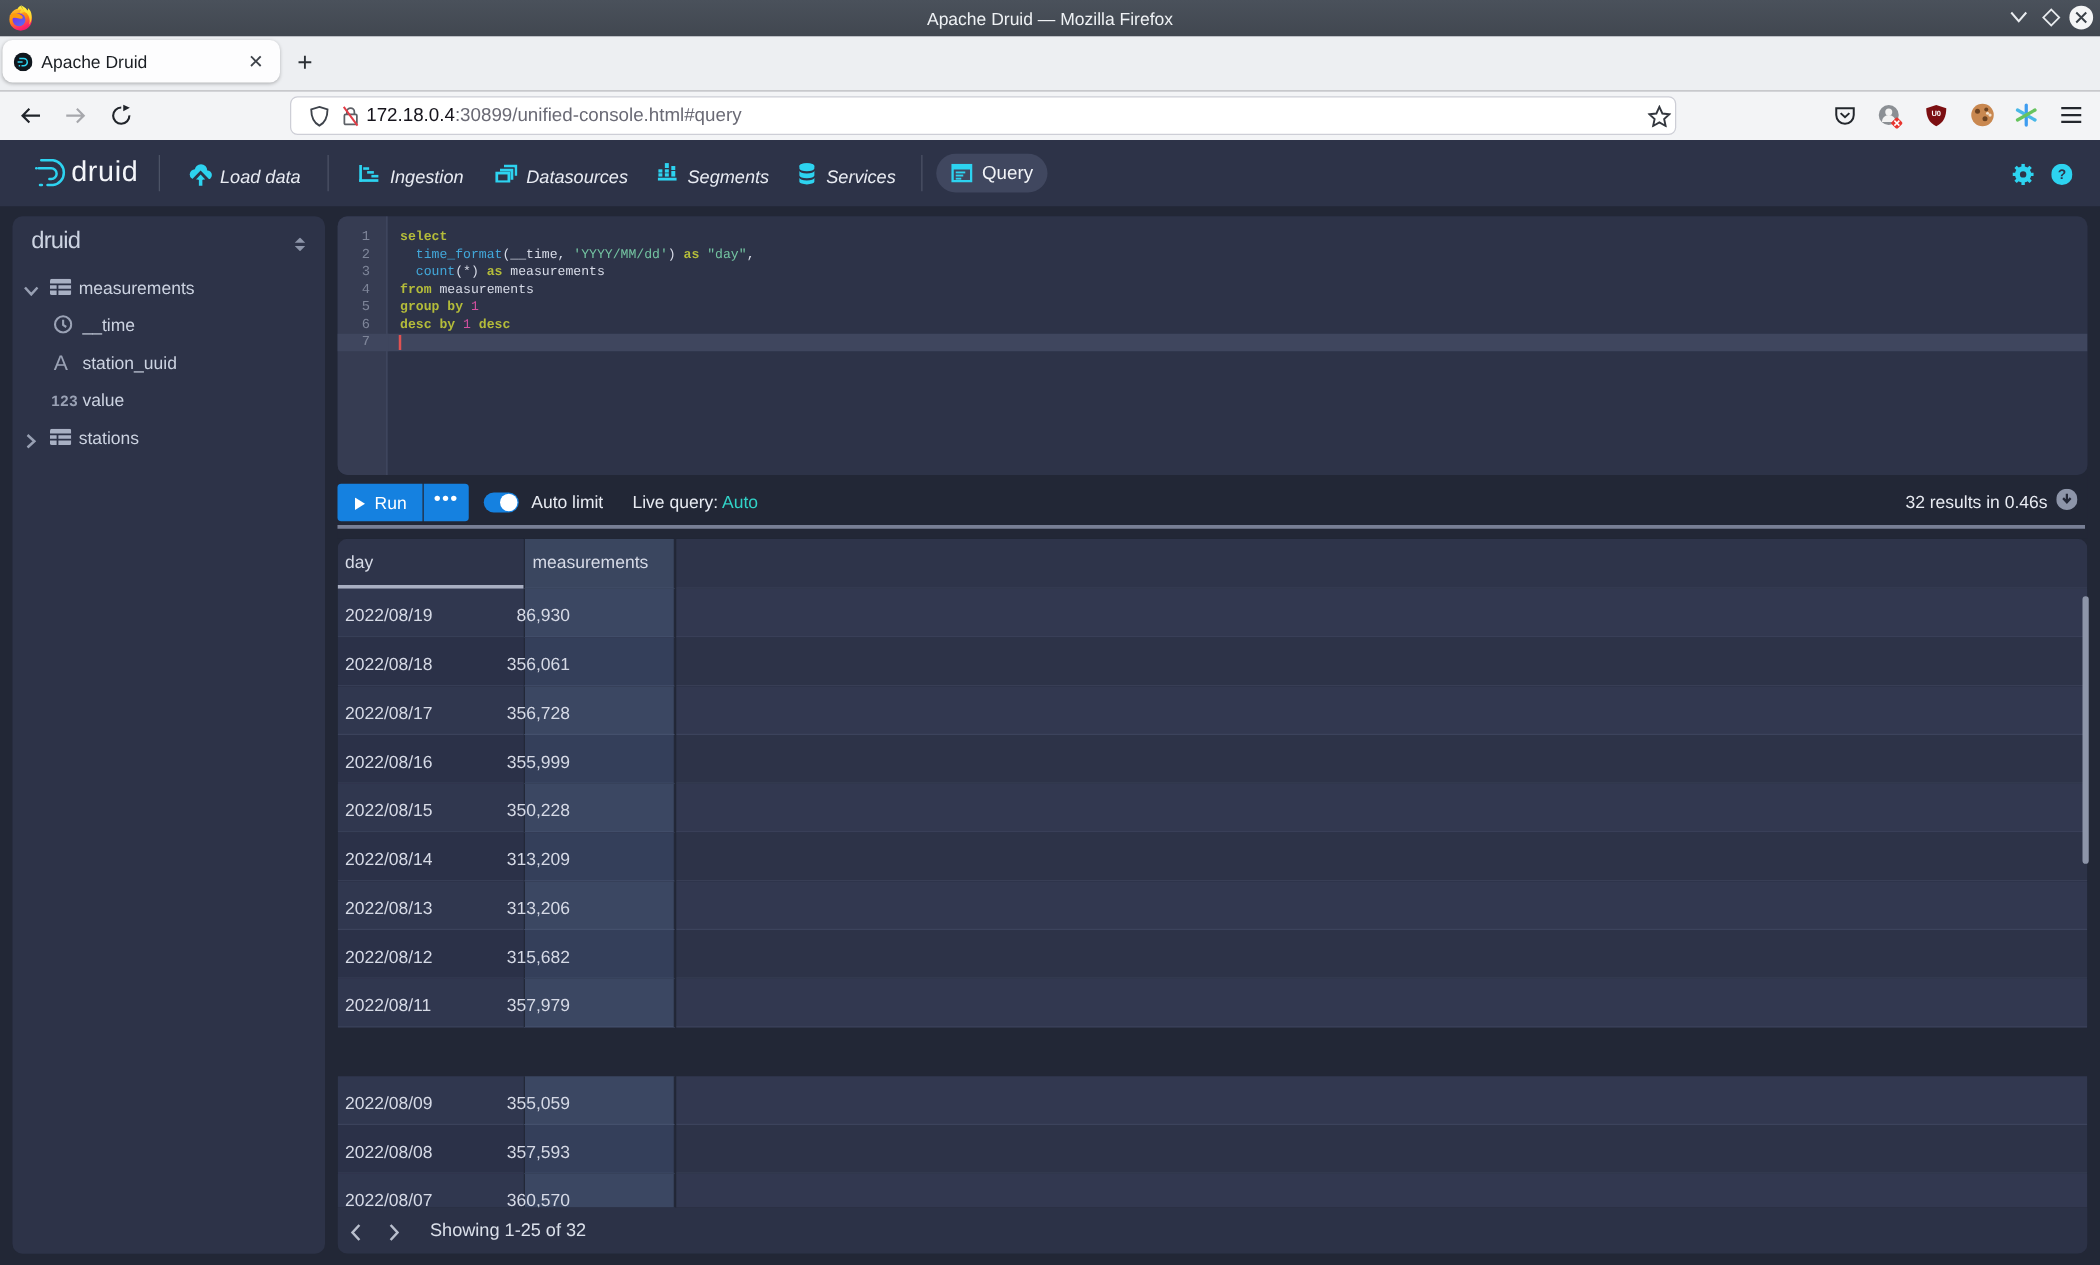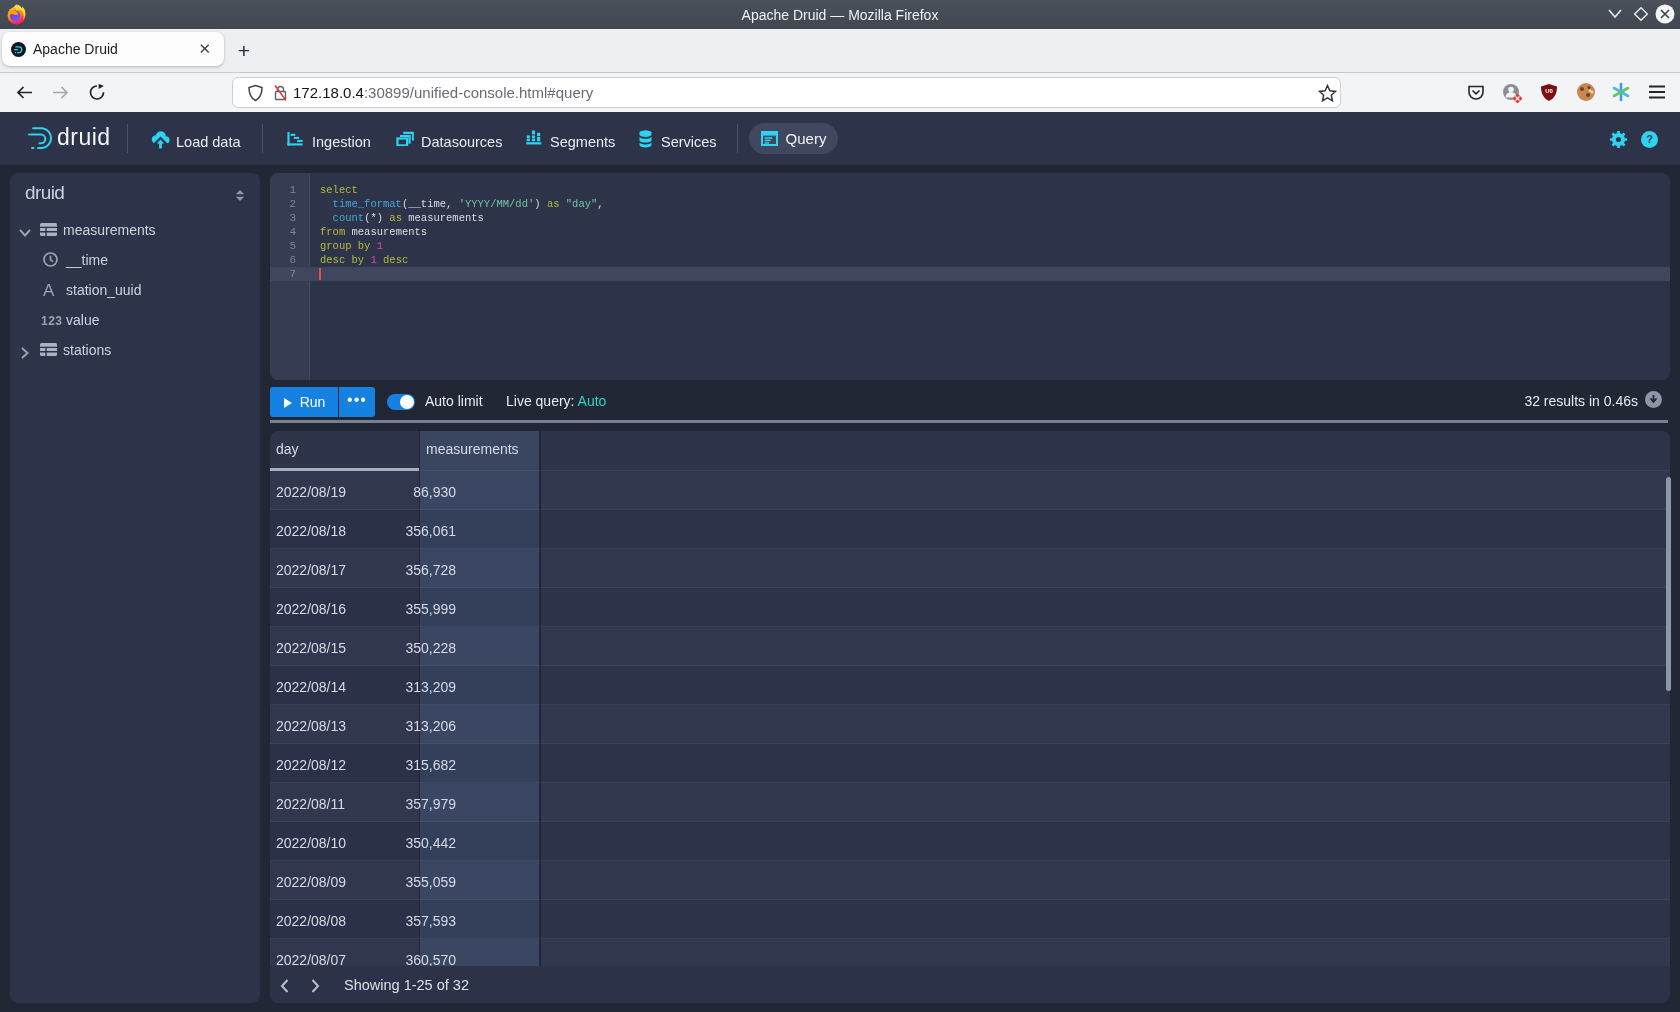--- a/index.html
+++ b/index.html
@@ -23,38 +23,38 @@
 
 #toolbar { position:absolute; left:0; top:73px; width:1680px; height:39px; background:#f3f4f6; }
 #urlbox { position:absolute; left:232px; top:4px; width:1109px; height:31px; background:#ffffff;
   border:1px solid #cdced6; border-radius:6px; }
 #urltext { position:absolute; left:60px; top:6px; font-size:15px; color:#16141c; }
 #urltext .dim { color:#6a6a75;margin-top:20px; }
 
 
 #app { position:absolute; left:0; top:112px; width:1680px; height:900px; background:#222736; }
 #appheader { position:absolute; left:0; top:0; width:1680px; height:53px; background:#2d3348; }
-.navitem { position:absolute; top:0; height:59px; display:flex; align-items:center; color:#e8ebf2; font-size:14.5px; }
+.navitem { position:absolute; top:0; height:59px; display:flex; align-items:center; color:#e8ebf2; font-size:14.5px;font-style:italic; }
 .vdiv { position:absolute; top:12px; width:1px; height:29px; background:#4c5366; }
 #querypill { position:absolute; left:749px; top:11px; width:89px; height:31px; background:#40475f;
   border-radius:16px; display:flex; align-items:center; justify-content:center; }
 #querypill span { color:#f2f4f8; font-size:15px; margin-left:8px; }
 
 
 #sidebar { position:absolute; left:10px; top:61px; width:250px; height:830px; background:#2d3348; border-radius:8px; }
 #sb-title { position:absolute; left:15px; top:9px; font-size:19px; letter-spacing:-0.6px; color:#ccd3e1; }
 .sbrow { position:absolute; left:0; width:250px; height:30px; color:#ccd3e1; font-size:14px; }
 
 
 #editor { position:absolute; left:270px; top:61px; width:1400px; height:207px; background:#2d3348; border-radius:8px; overflow:hidden; }
 #gutter { position:absolute; left:0; top:0; width:40px; height:207px; background:#363c52; border-right:1px solid #414861; }
 .lnum { position:absolute; right:13px; width:30px; text-align:right; color:#7e8599; font-size:11px; font-family:"Liberation Mono",monospace; line-height:14px; }
 #curline { position:absolute; left:0px; top:94px; width:1400px; height:14px; background:#3f465e; }
 #code { position:absolute; left:50px; top:10px; font-family:"Liberation Mono",monospace; font-size:10.5px; line-height:14px; white-space:pre; color:#d8dce8; }
-.kw { color:#b4bc3a; } .fn { color:#42a8da; } .str { color:#74c5a2; } .num { color:#d2509f; }
+.kw { color:#b4bc3a;font-weight:bold; } .fn { color:#42a8da; } .str { color:#74c5a2; } .num { color:#d2509f; }
 #cursor { position:absolute; left:49px; top:95px; width:2px; height:12px; background:#e05252; }
 
 
 #runbar { position:absolute; left:270px; top:268px; width:1400px; height:51px; background:#222736; }
 #runbtn { position:absolute; left:0px; top:7px; width:68px; height:30px; background:#1581e0; border-radius:3px 0 0 3px;
   color:#ffffff; font-size:14px; text-align:center; line-height:30px; }
 #morebtn { position:absolute; left:69px; top:7px; width:36px; height:30px; background:#1581e0; border-radius:0 3px 3px 0;
   color:#fff; text-align:center; line-height:26px; font-size:16px; letter-spacing:1px;}
 #toggle { position:absolute; left:117px; top:14px; width:28px; height:16px; background:#1581e0; border-radius:8px; }
 #toggle .knob { position:absolute; right:1px; top:1px; width:14px; height:14px; background:#fff; border-radius:50%; }
@@ -466,29 +466,20 @@
           </div>
 <div class="trow" style="top:352px">
             <div class="c1" style="background:#30374f">
               <div class="cell-date">2022/08/11</div>
             </div>
             <div class="c2" style="background:#3b4762">
               <div class="cell-num">357,979</div>
             </div>
             <div class="c3" style="background:#323850"></div>
           </div>
-<div class="trow" style="top:391px">
-            <div class="c1" style="background:#2b3148">
-              <div class="cell-date">2022/08/10</div>
-            </div>
-            <div class="c2" style="background:#343f5a">
-              <div class="cell-num">350,442</div>
-            </div>
-            <div class="c3" style="background:#2d3348"></div>
-          </div>
 <div class="trow" style="top:430px">
             <div class="c1" style="background:#30374f">
               <div class="cell-date">2022/08/09</div>
             </div>
             <div class="c2" style="background:#3b4762">
               <div class="cell-num">355,059</div>
             </div>
             <div class="c3" style="background:#323850"></div>
           </div>
 <div class="trow" style="top:469px">

